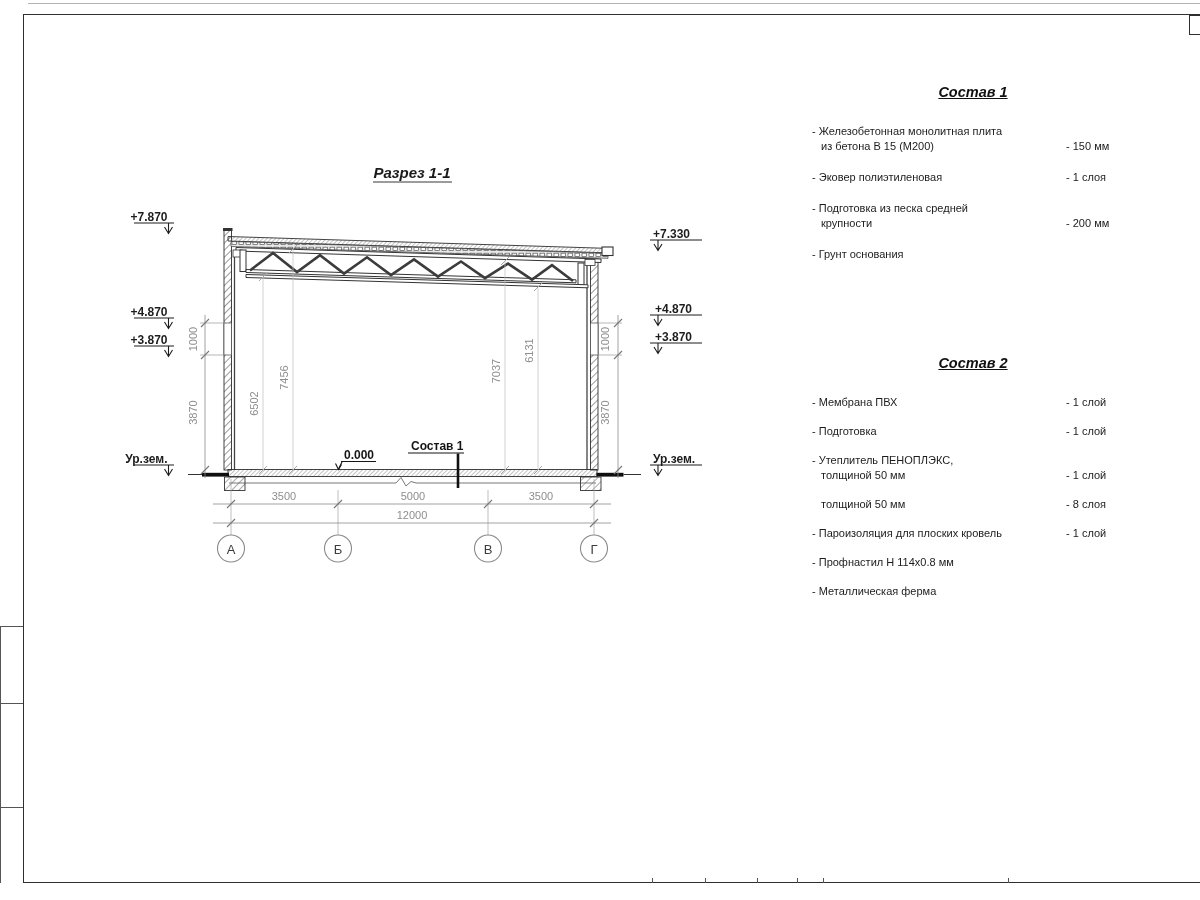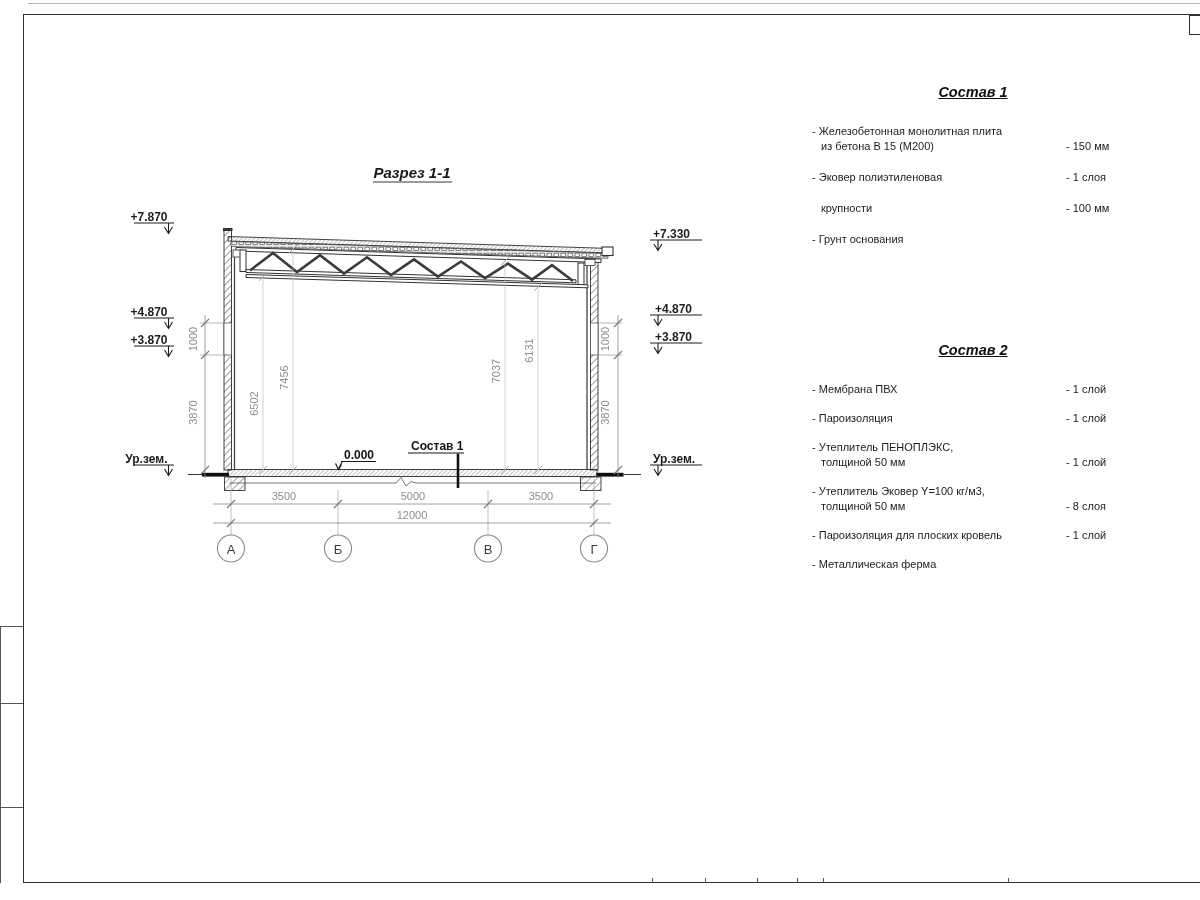--- a/index.html
+++ b/index.html
@@ -21,21 +21,21 @@
   svg.drawing{position:absolute;left:0;top:0;}
   .elev{font:600 12px "Liberation Sans",sans-serif;fill:#1d1d1d;}
   .mark{font:600 12px "Liberation Sans",sans-serif;fill:#151515;}
   .dim{font:11px "Liberation Sans",sans-serif;fill:#8e8e8e;}
   .axisL{font:13px "Liberation Sans",sans-serif;fill:#3d3d3d;}
   .dtitle{font:italic 600 15px "Liberation Sans",sans-serif;fill:#1a1a1a;}
 
   
   .comp-block{position:absolute;width:322px;color:#1c1c1c;}
   #sostav1-block{left:812px;top:84px;}
-  #sostav2-block{left:812px;top:342px;}
+  #sostav2-block{left:812px;top:355px;}
   .comp-title{text-align:center;font:italic 600 14.5px "Liberation Sans",sans-serif;
     text-decoration:underline;color:#111;margin-bottom:24px;}
   .comp-item{position:relative;font-size:11px;line-height:15px;margin-bottom:16px;}
   #sostav2-block .comp-item{margin-bottom:14px;}
   .comp-item .cont{padding-left:9px;}
   .comp-value{position:absolute;left:246px;bottom:0;white-space:nowrap;margin-left:8px;}
 </style>
 </head>
 <body>
 
@@ -194,50 +194,53 @@
     <div class="comp-item">
       <div>- Железобетонная  монолитная плита</div>
       <div class="cont">из бетона В 15 (М200)</div>
       <div class="comp-value">- 150 мм</div>
     </div>
     <div class="comp-item">
       <div>- Эковер полиэтиленовая</div>
       <div class="comp-value">-  1 слоя</div>
     </div>
     <div class="comp-item">
+      <div>- Подготовка из песка средней</div>
       <div class="cont">крупности</div>
-      <div class="comp-value">- 100 мм</div>
+      <div class="comp-value">- 200 мм</div>
     </div>
     <div class="comp-item">
       <div>- Грунт основания</div>
     </div>
   </div>
 
   <div class="comp-block" id="sostav2-block">
     <div class="comp-title">Состав 2</div>
     <div class="comp-item">
       <div>- Мембрана ПВХ</div>
       <div class="comp-value">- 1 слой</div>
     </div>
     <div class="comp-item">
-      <div>- Пароизоляция</div>
+      <div>- Подготовка</div>
       <div class="comp-value">- 1 слой</div>
     </div>
     <div class="comp-item">
       <div>- Утеплитель ПЕНОПЛЭКС,</div>
       <div class="cont">толщиной 50 мм</div>
       <div class="comp-value">- 1 слой</div>
     </div>
     <div class="comp-item">
-      <div>- Утеплитель Эковер Y=100 кг/м3,</div>
       <div class="cont">толщиной 50 мм</div>
       <div class="comp-value">- 8 слоя</div>
     </div>
     <div class="comp-item">
       <div>- Пароизоляция для плоских кровель</div>
       <div class="comp-value">- 1 слой</div>
     </div>
     <div class="comp-item">
+      <div>- Профнастил Н 114х0.8 мм</div>
+    </div>
+    <div class="comp-item">
       <div>- Металлическая ферма</div>
     </div>
   </div>
 
 </div>
 
 </body></html>

